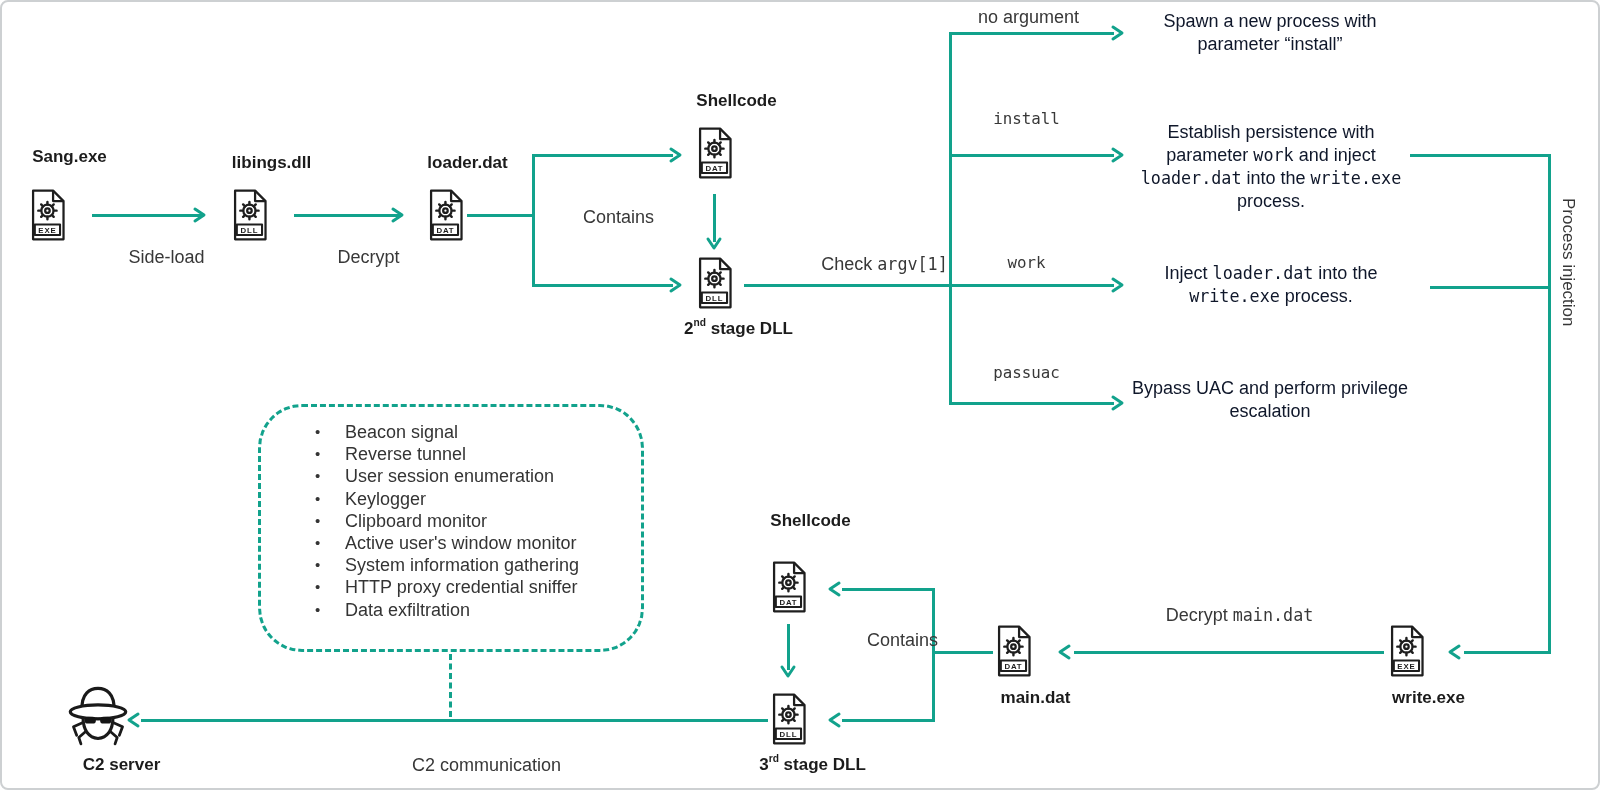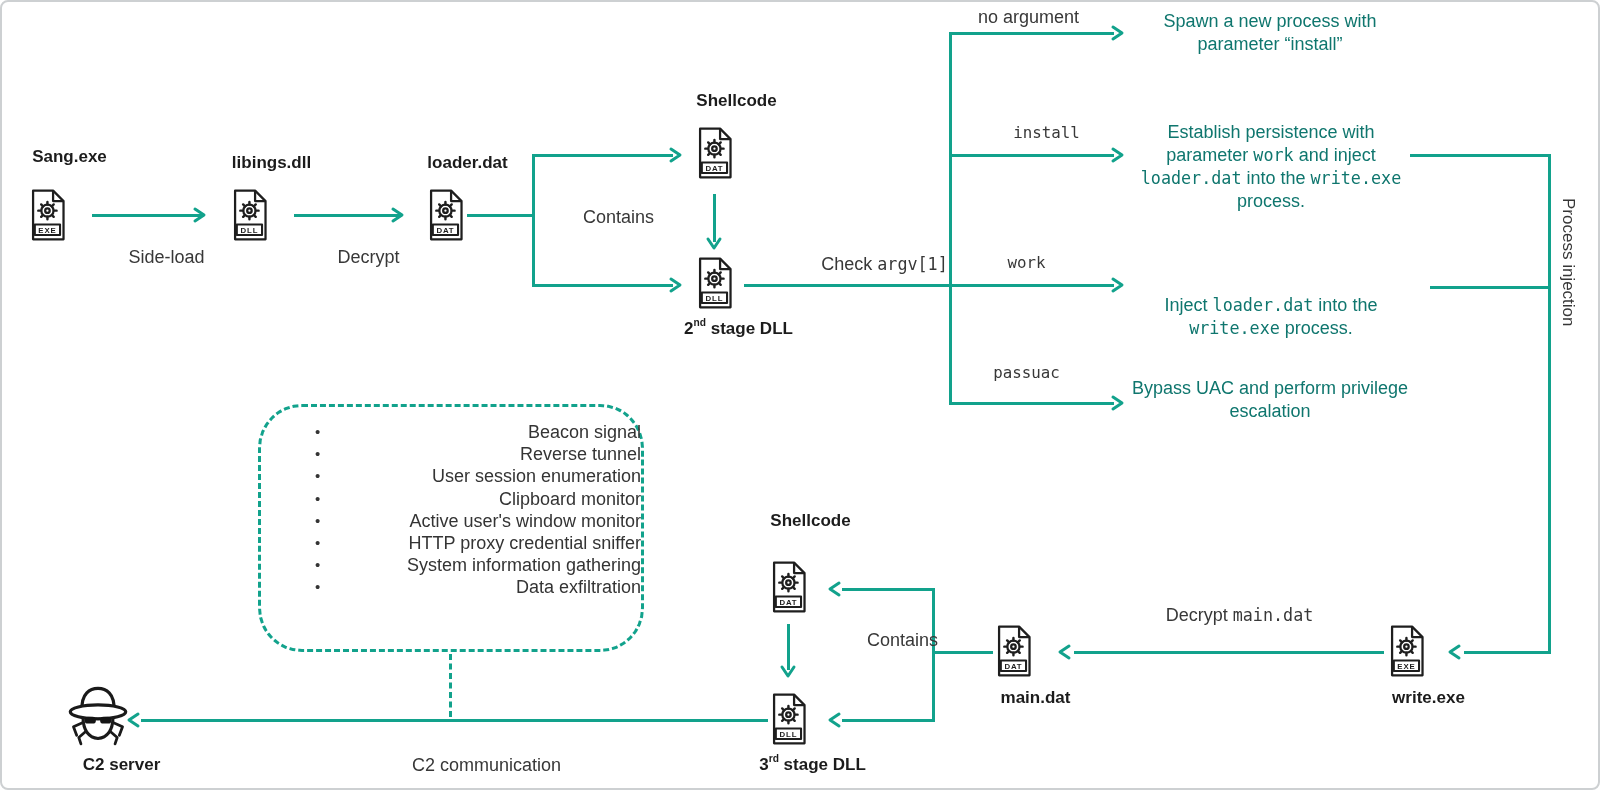--- a/index.html
+++ b/index.html
@@ -6,34 +6,34 @@
   .canvas{
     position:relative;width:1600px;height:790px;box-sizing:border-box;
     background:#fff;border:2px solid #cdd0d2;border-radius:8px;overflow:hidden;
     font-family:"Liberation Sans",sans-serif;color:#343434;font-size:18px;
   }
   .lbl{position:absolute;white-space:nowrap;}
   .c{transform:translateX(-50%);padding-left:45px;} 
   .node-name{font-weight:bold;font-size:17px;color:#1c1c1c;}
   .edge{font-size:18px;color:#383838;}
   .branch-lbl{font-size:17px;color:#383838;}
-  .desc{position:absolute;text-align:center;font-size:18px;line-height:23px;color:#0f766e;white-space:normal;}
+  .desc{position:absolute;text-align:center;font-size:18px;line-height:23px;color:#0f172a;white-space:normal;}
   .mono{font-family:"DejaVu Sans Mono",monospace;font-size:0.93em;}
   sup{font-size:60%;position:relative;top:-0.1em;line-height:0;}
   .hl{position:absolute;height:3px;background:#12a28c;}
   .vl{position:absolute;width:3px;background:#12a28c;}
   .dashv{position:absolute;width:0;border-left:3px dashed #12a28c;}
   .chev{position:absolute;}
   .fico{position:absolute;width:40px;height:54px;}
   .ftype{font:bold 9px "Liberation Sans",sans-serif;letter-spacing:1px;text-anchor:middle;fill:#1c1c1c;}
   .capbox{
     position:absolute;left:256px;top:402px;width:386px;height:248px;box-sizing:border-box;
     border:3px dashed #12a28c;border-radius:44px;
   }
-  .capbox ul{list-style:none;margin:14px 0 0 0;padding:0;text-align:right;}
+  .capbox ul{list-style:none;margin:14px 0 0 0;padding:0;}
   .capbox li{position:relative;padding-left:84px;line-height:22.2px;font-size:18px;color:#343434;}
   .capbox li::before{content:"•";position:absolute;left:54px;top:0;font-size:15px;color:#343434;}
   .vert{
     position:absolute;left:1556px;top:196px;height:180px;
     writing-mode:vertical-rl;font-size:17px;color:#363636;white-space:nowrap;
   }
 </style>
 </head>
 <body>
 
@@ -267,35 +267,36 @@
   <div class="lbl c edge" style="left:142px;top:245px;">Side-load</div>
   <div class="lbl c edge" style="left:344px;top:245px;">Decrypt</div>
   <div class="lbl c edge" style="left:594px;top:205px;">Contains</div>
   <div class="lbl c edge" style="left:860px;top:252px;"><span>Check </span><span class="mono">argv[1]</span></div>
   <div class="vert">Process injection</div>
   <div class="lbl c edge" style="left:1215px;top:603px;"><span>Decrypt </span><span class="mono">main.dat</span></div>
   <div class="lbl c edge" style="left:878px;top:628px;">Contains</div>
   <div class="lbl c edge" style="left:462px;top:753px;">C2 communication</div>
 
   <div class="lbl c edge" style="left:1004px;top:5px;"><span>no argument</span></div>
-  <div class="lbl c branch-lbl" style="left:1002px;top:121px;margin-left:20px;"><span class="mono">install</span></div>
+  <div class="lbl c branch-lbl" style="left:1002px;top:107px;"><span class="mono">install</span></div>
   <div class="lbl c branch-lbl" style="left:1002px;top:251px;"><span class="mono">work</span></div>
   <div class="lbl c branch-lbl" style="left:1002px;top:361px;"><span class="mono">passuac</span></div>
 
   <div class="desc" style="left:1128px;top:8px;width:280px;"><span>Spawn a new process with parameter “install”</span></div>
   <div class="desc" style="left:1125px;top:119px;width:288px;"><span>Establish persistence with parameter </span><span class="mono">work</span><span> and inject </span><span class="mono">loader.dat</span><span> into the </span><span class="mono">write.exe</span><span> process.</span></div>
-  <div class="desc" style="left:1125px;top:260px;width:288px;margin-top:32px;"><span>Inject </span><span class="mono">loader.dat</span><span> into the </span><span class="mono">write.exe</span><span> process.</span></div>
+  <div class="desc" style="left:1125px;top:260px;width:288px;"><span>Inject </span><span class="mono">loader.dat</span><span> into the </span><span class="mono">write.exe</span><span> process.</span></div>
   <div class="desc" style="left:1128px;top:375px;width:280px;"><span>Bypass UAC and perform privilege escalation</span></div>
 
   <div class="capbox">
     <ul>
         <li>Beacon signal</li>
         <li>Reverse tunnel</li>
         <li>User session enumeration</li>
+        <li>Keylogger</li>
         <li>Clipboard monitor</li>
         <li>Active user's window monitor</li>
+        <li>System information gathering</li>
         <li>HTTP proxy credential sniffer</li>
-        <li>System information gathering</li>
         <li>Data exfiltration</li>
       </ul>
   </div>
 
 </div>
 
 </body></html>

